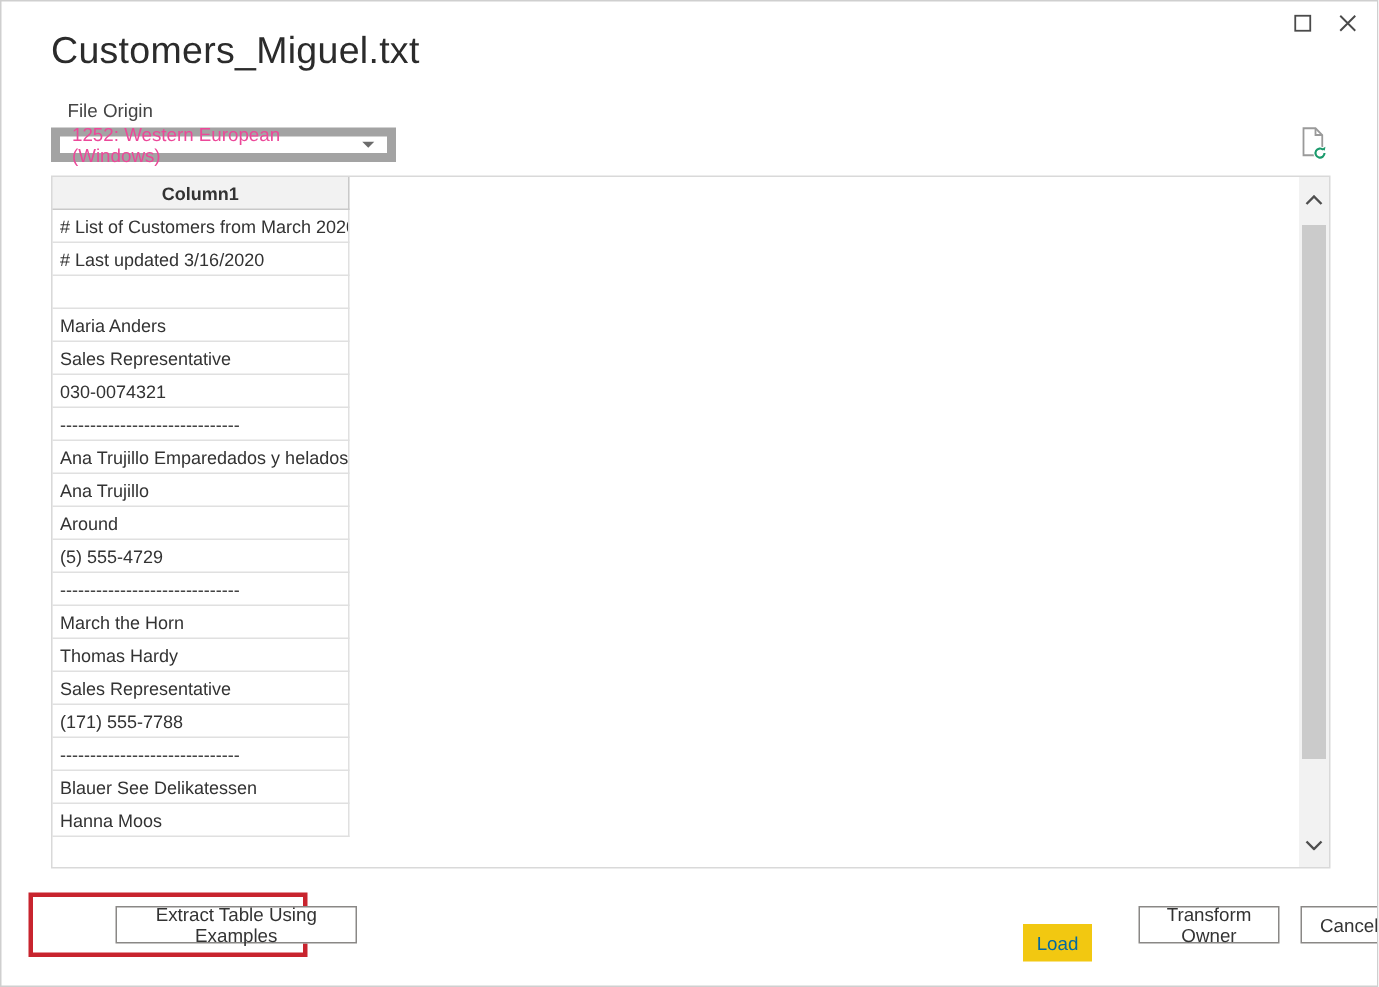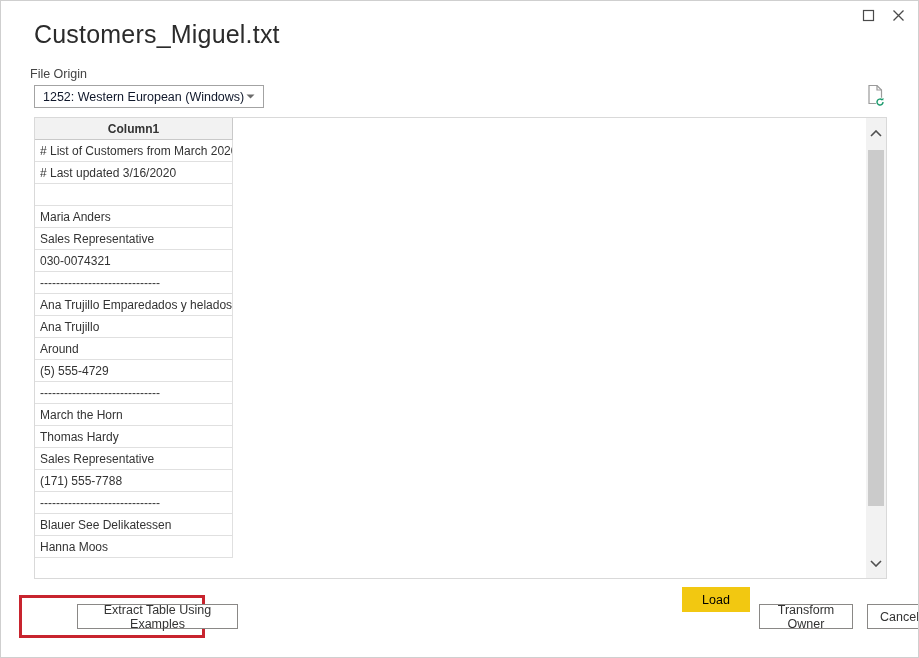--- a/index.html
+++ b/index.html
@@ -8,25 +8,25 @@
     position:relative; width:919px; height:658px;
     background:#fff; border:1px solid #cfcfcf; overflow:hidden;
   }
   
   .win-btn { position:absolute; top:5px; width:18px; height:18px; display:flex; align-items:center; justify-content:center; cursor:pointer; }
   .win-max { left:858px; }
   .win-close { left:888px; }
   
   .title { position:absolute; left:33px; top:19px; font-size:25px; font-weight:300; color:#2b2b2b; letter-spacing:0.2px; }
   
-  .fo-label { position:absolute; left:29px; top:66px; font-size:12.5px; color:#444;text-align:center; }
+  .fo-label { position:absolute; left:44px; top:66px; font-size:12.5px; color:#444;text-align:center; }
   .combo {
     position:absolute; left:33px; top:84px; width:230px; height:23px;
-    border:1px solid #a3a3a3; background:#fff; display:flex; align-items:center;
-    padding:0 8px; font-size:12.5px; color:#0f172a; cursor:pointer;
+    border:6px solid #a3a3a3; background:#fff; display:flex; align-items:center;
+    padding:0 8px; font-size:12.5px; color:#ec4899; cursor:pointer;
   }
   .combo .arrow { margin-left:auto; display:flex; align-items:center; }
   
   .refresh-doc { position:absolute; left:865px; top:83px; width:20px; height:24px; cursor:pointer; }
   
   .pane {
     position:absolute; left:33px; top:116px; width:853px; height:462px;
     border:1px solid #d9d9d9; background:#fff; overflow:hidden;
   }
   table.preview { position:absolute; left:-1px; top:-1px; border-collapse:collapse; table-layout:fixed; width:199px;padding-left:34px; }
@@ -45,21 +45,21 @@
   .vscroll .sb-down { bottom:4px; }
   .vscroll .thumb { position:absolute; left:2px; top:32px; width:16px; height:356px; background:#cbcbcb; cursor:pointer; }
   
   .annotation { position:absolute; left:18px; top:594px; width:186px; height:43px; border:3px solid #c8242e; background:transparent; pointer-events:none; }
   .btn {
     position:absolute; height:26px; background:#fff; border:1px solid #8a8886;
     font-size:12.5px; color:#333; display:flex; align-items:center; justify-content:center;
     cursor:pointer; font-family:"Liberation Sans", sans-serif;margin-left:44px;
   }
   .btn-extract { left:32px; top:603px; width:161px; height:25px; }
-  .btn-load { left:637px; top:586px; width:68px; height:25px; border:none; background:#f2c811; color:#000000; }
+  .btn-load { left:637px; top:615px; width:46px; height:25px; border:none; background:#f2c811; color:#0369a1; }
   .btn-transform { left:714px; top:603px; width:94px; height:25px; }
   .btn-cancel { left:822px; top:603px; width:65px; height:25px; }
 </style>
 </head>
 <body>
 
 <div class="dialog">
 
   <div class="win-btn win-max">
     <svg width="13" height="13" viewBox="0 0 13 13">

